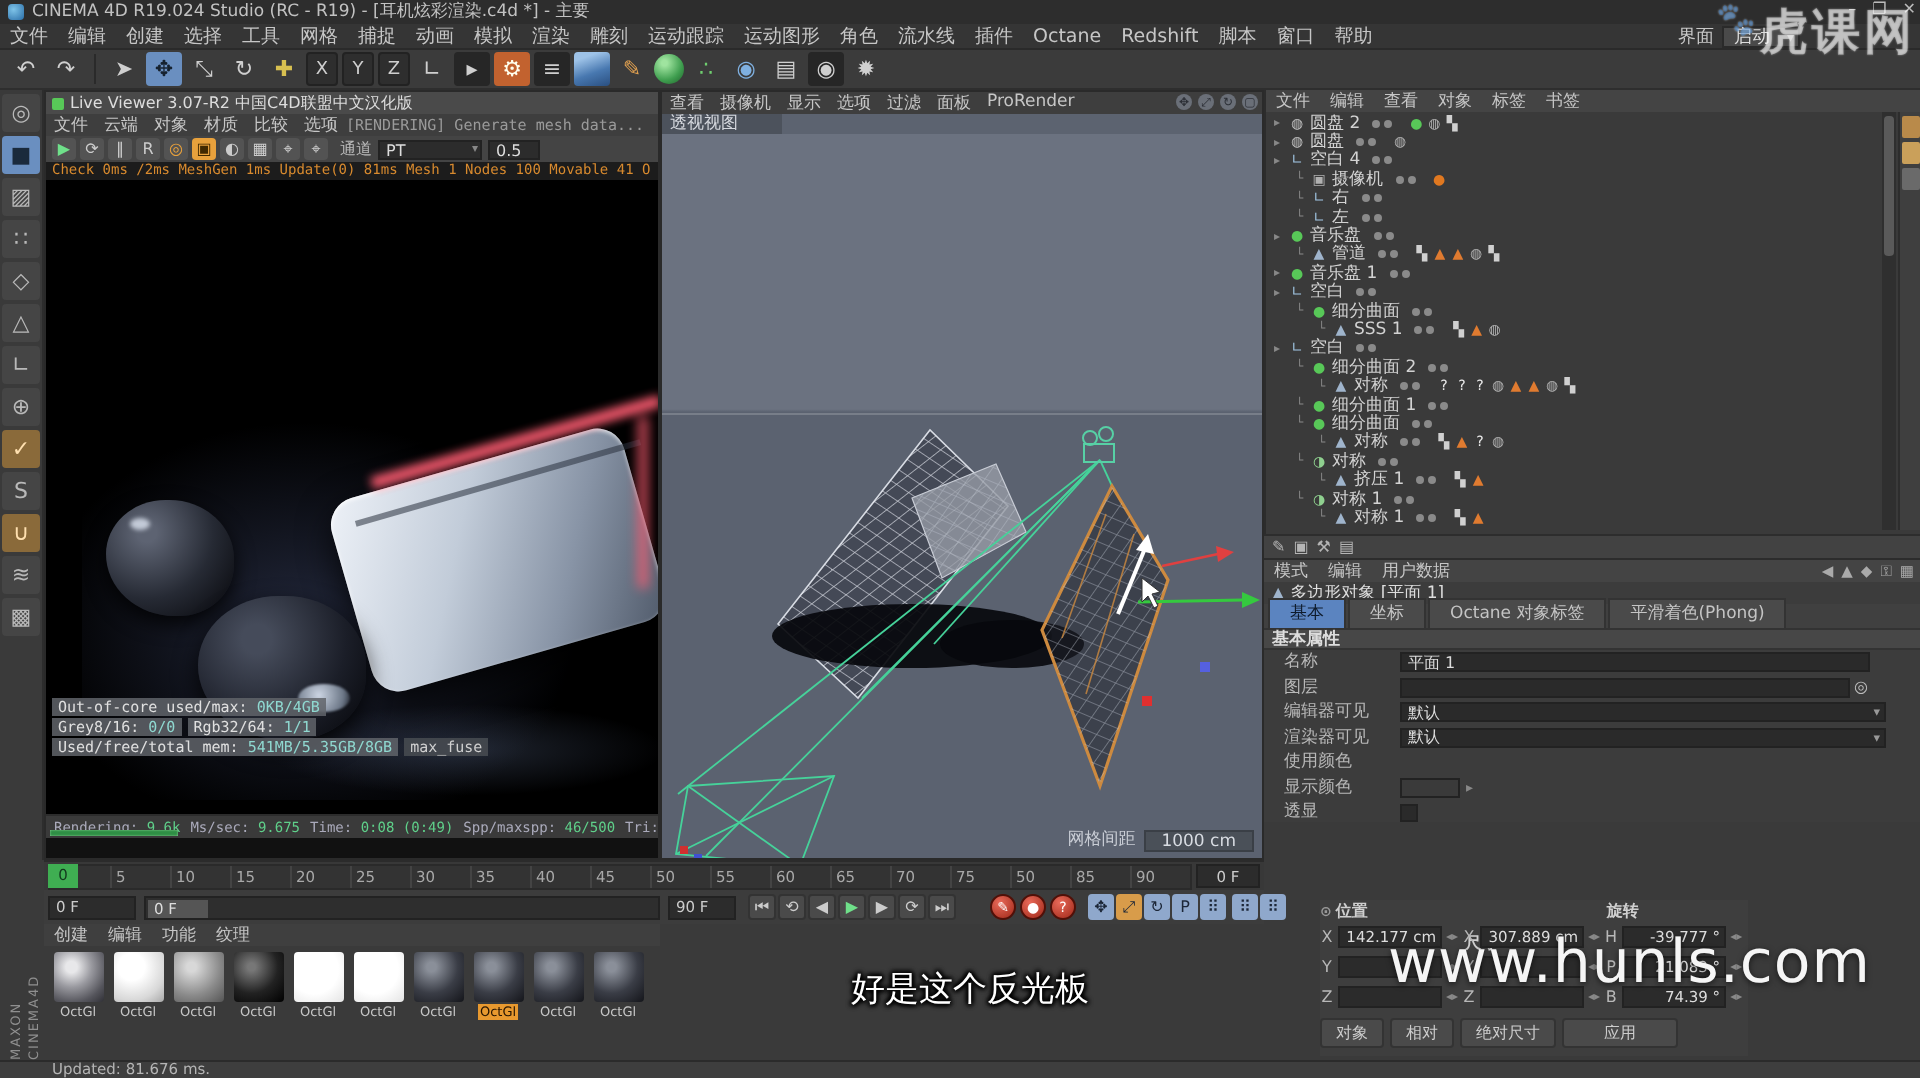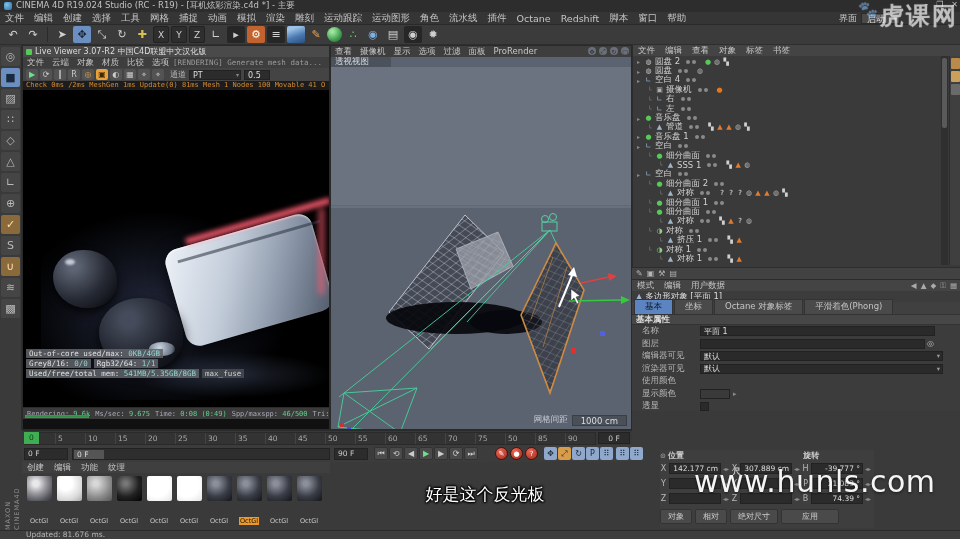--- a/index.html
+++ b/index.html
@@ -138,21 +138,21 @@
   .keyb { width:13px; height:13px; border-radius:2px; background:#8fa8cc; color:#1c2738; font-size:8px; display:flex; align-items:center; justify-content:center; }
   .keyb.amber { background:#d89c4a; }
   #tp-auto { position:absolute; left:594px; display:flex; gap:1px; }
 
   
   #matbar { left:22px; top:462px; width:308px; height:68px; background:#3a3a3a; position:absolute; }
   #mat-menu { height:11px; display:flex; align-items:center; font-size:8.5px; background:#3f3f3f; }
   #mats { display:flex; gap:4px; padding:3px 0 0 4px; }
   .mat { width:26px; display:flex; flex-direction:column; align-items:center; }
   .matball { width:25px; height:25px; border-radius:2px; }
-  .matlbl { font-size:6.5px; color:#c8c8c8; margin-top:16px; padding:0 1px; }
+  .matlbl { font-size:6.5px; color:#c8c8c8; margin-top:1px; padding:0 1px; }
   .matlbl.sel { background:#e8992f; color:#241300; }
 
   #branding { left:2px; top:462px; width:20px; height:68px; position:absolute; display:flex; gap:1px; justify-content:center; }
   #branding div { writing-mode:vertical-rl; transform:rotate(180deg); font-size:6.5px; color:#8f8f8f; letter-spacing:1px; }
 
   #statusbar { left:0; top:530px; width:960px; height:9px; background:#3e3e3e; border-top:1px solid #2b2b2b; position:absolute; font-size:7.5px; color:#b5b5b5; padding-left:26px; line-height:8px; }
 
   
   #coords { left:660px; top:450px; width:214px; height:78px; position:absolute; background:#3e3e3e; font-size:8px; }
   #co-head { display:flex; height:11px; align-items:center; color:#cfcfcf; }

